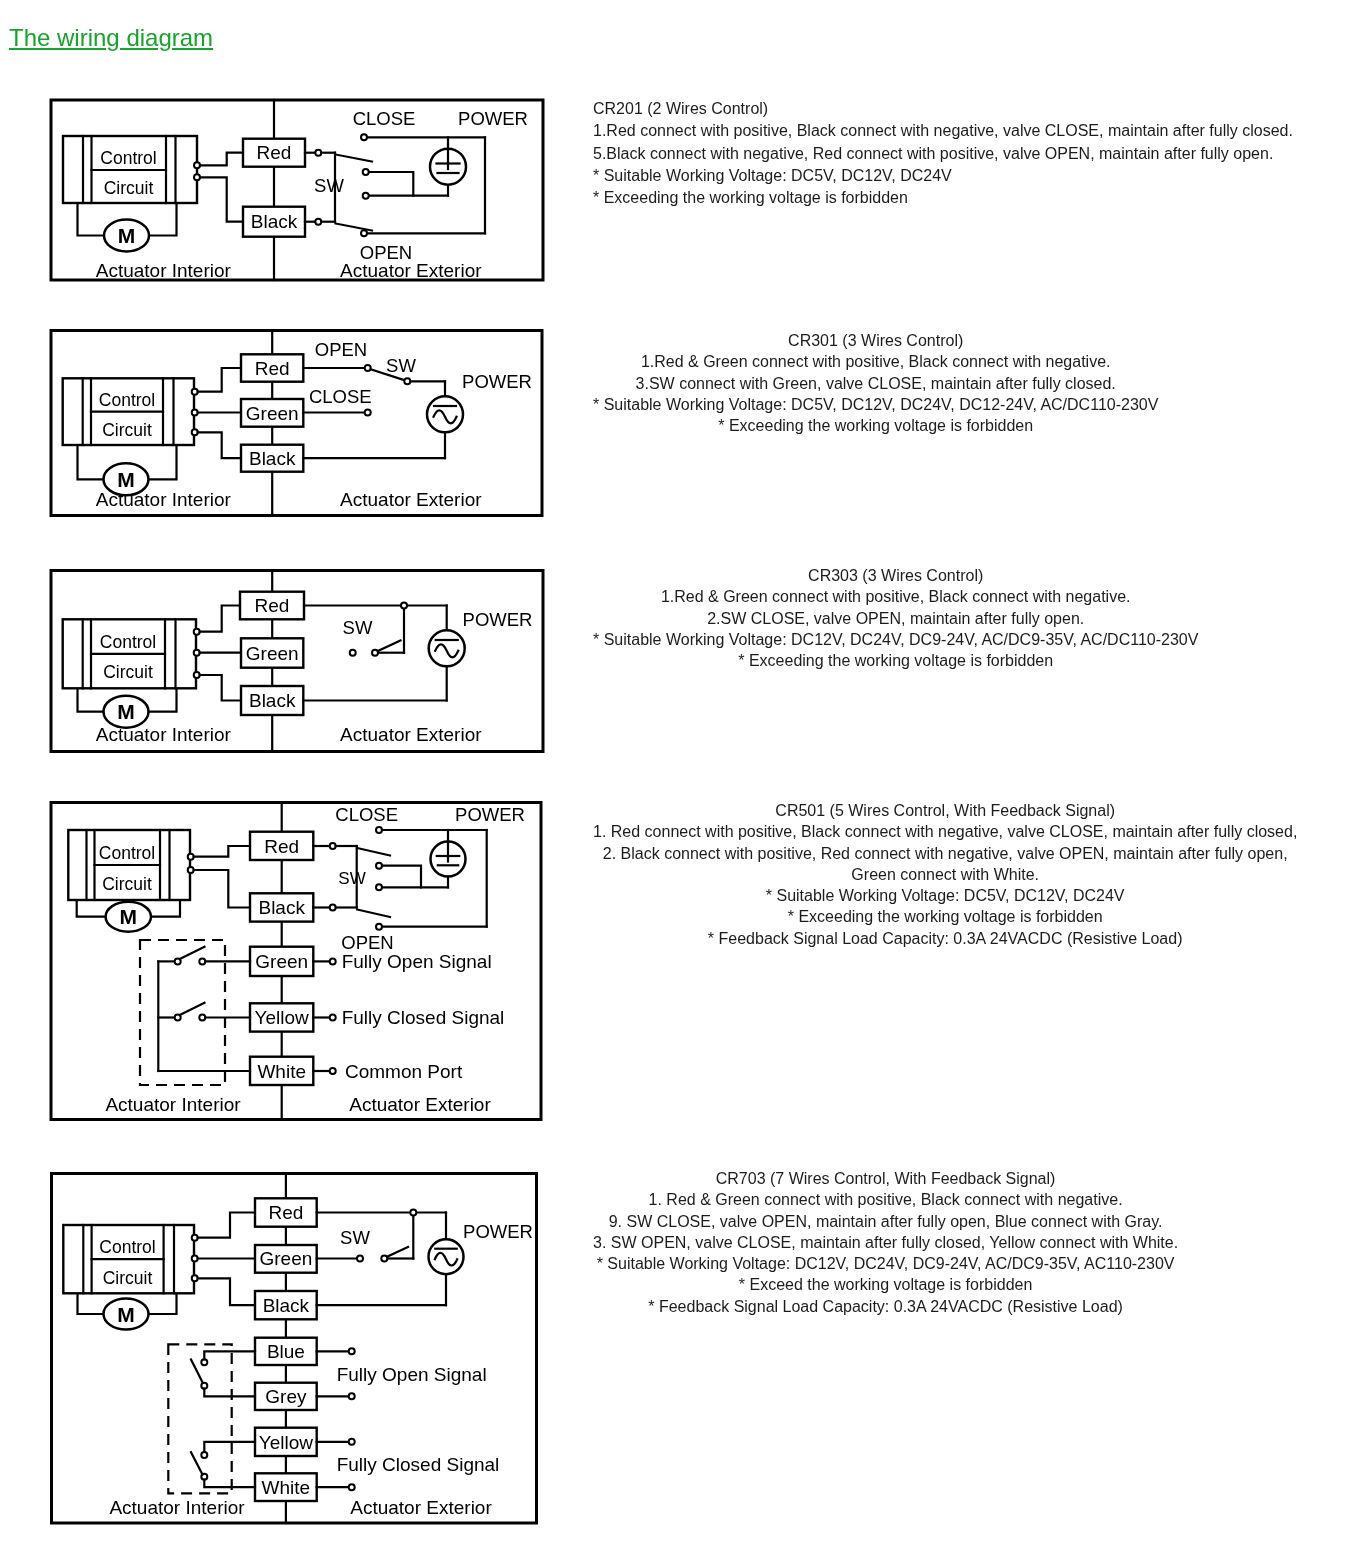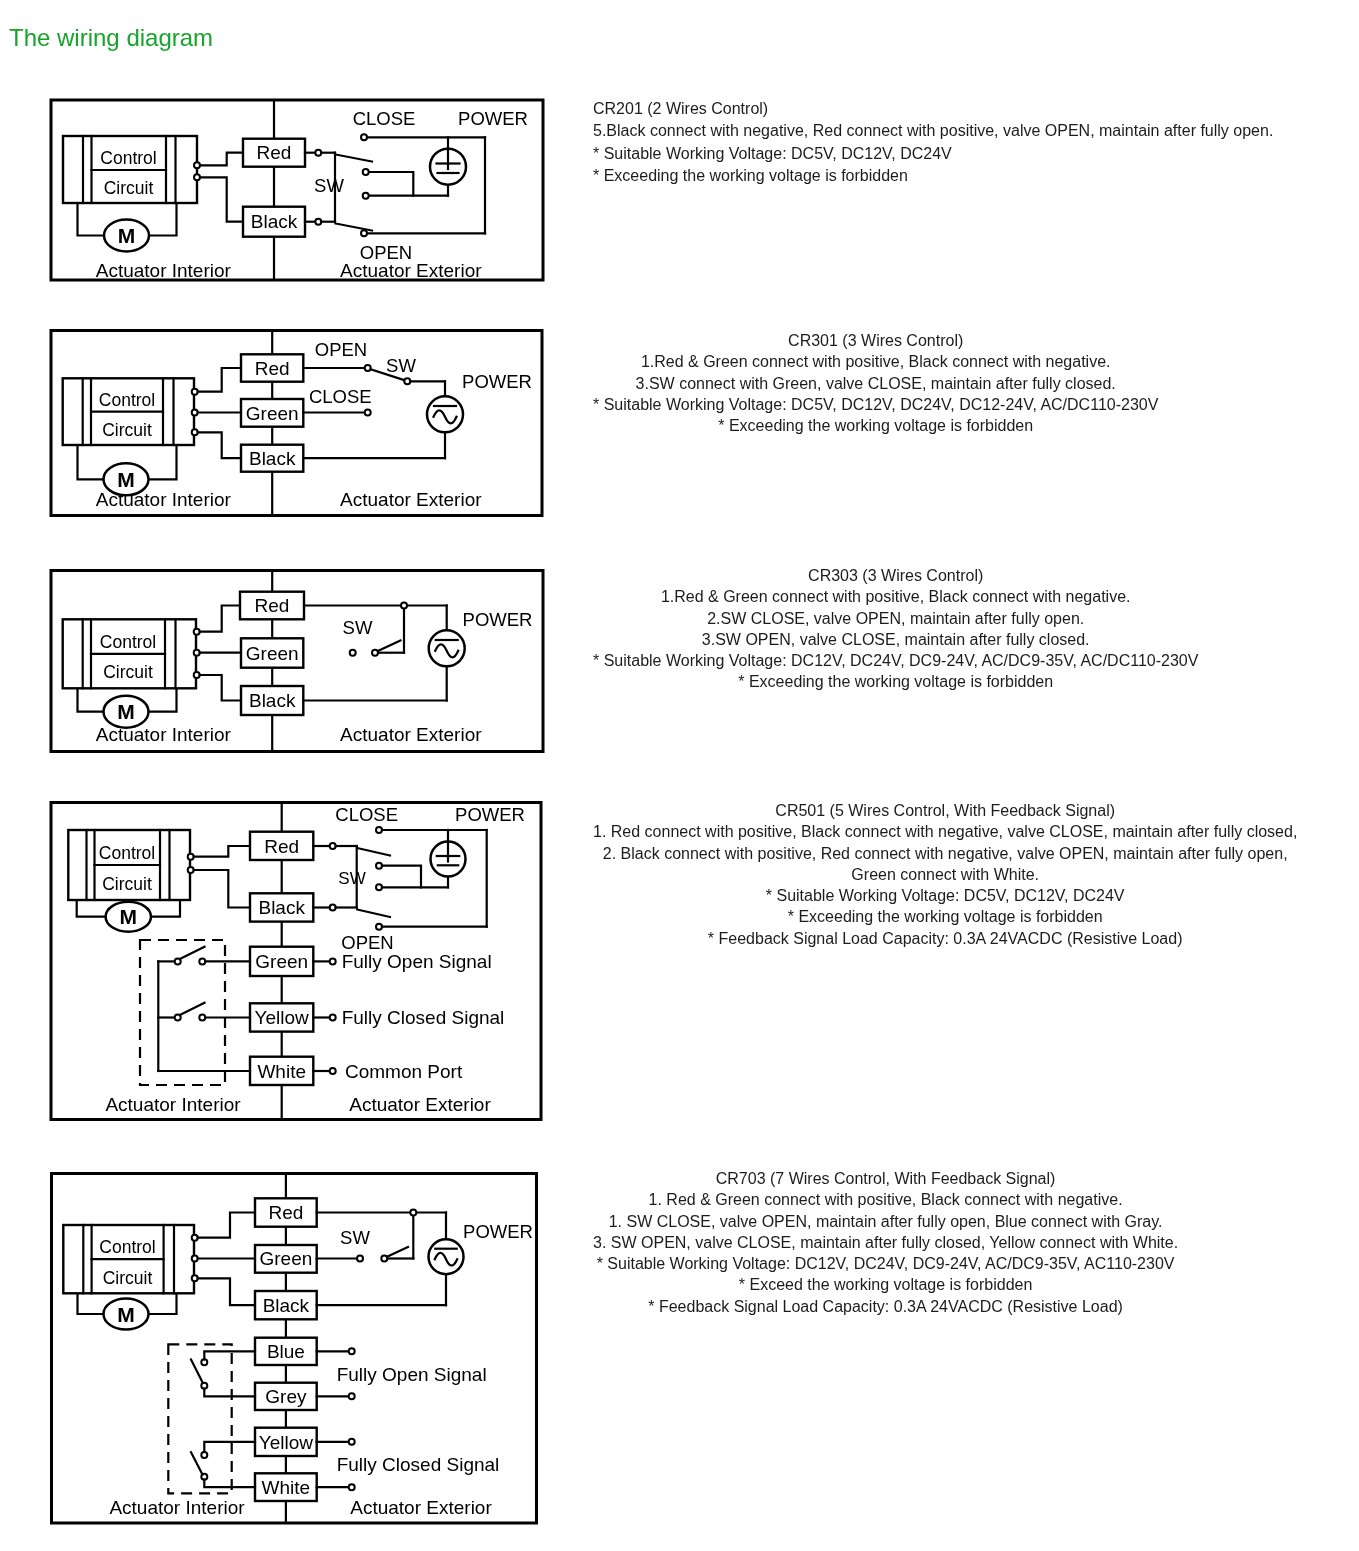--- a/index.html
+++ b/index.html
@@ -1,18 +1,18 @@
 <!DOCTYPE html>
 <html><head>
 <meta charset="utf-8">
 <style>
   html,body{margin:0;padding:0;background:#fff;}
   body{width:1359px;height:1551px;position:relative;font-family:"Liberation Sans",sans-serif;}
   .page{position:absolute;left:0;top:0;width:1359px;height:1551px;background:#fff;}
-  .page-title{position:absolute;left:9px;top:24px;font-size:24px;color:#17a42b;white-space:nowrap;}
+  .page-title{position:absolute;left:9px;top:24px;font-size:24px;color:#17a42b;white-space:nowrap;text-decoration:underline;}
   .tblock{position:absolute;left:593px;font-size:16px;color:#1c1c1c;white-space:nowrap;}
   .tblock.lh1{line-height:22.3px;}
   .tblock.lh2{line-height:21.3px;text-align:center;}
   svg.diag{position:absolute;overflow:visible;}
   .w{stroke:#000;stroke-width:2.2;fill:none;stroke-linecap:square;}
   .bx{stroke:#000;stroke-width:2.4;fill:#fff;}
   .outer{stroke:#000;stroke-width:3;fill:none;}
   .dsh{stroke:#000;stroke-width:2.2;fill:none;stroke-dasharray:11 7;}
   .dot{stroke:#000;stroke-width:2;fill:#fff;}
   .pw{stroke:#000;stroke-width:2.5;fill:#fff;}
@@ -453,55 +453,55 @@
     <text class="t18" x="355" y="1244.2" text-anchor="middle">SW</text>
     <text class="t18" x="498" y="1237.5" text-anchor="middle">POWER</text>
     <text class="ta" x="336.7" y="1381">Fully Open Signal</text>
     <text class="ta" x="336.7" y="1471">Fully Closed Signal</text>
     <text class="ta" x="177" y="1514.3" text-anchor="middle">Actuator Interior</text>
     <text class="ta" x="421" y="1514.3" text-anchor="middle">Actuator Exterior</text>
   </svg>
 
   <div class="tblock lh1" style="top:98px">
     <div>CR201 (2 Wires Control)</div>
+    <div>1.Red connect with positive, Black connect with negative, valve CLOSE, maintain after fully closed.</div>
     <div>5.Black connect with negative, Red connect with positive, valve OPEN, maintain after fully open.</div>
     <div>* Suitable Working Voltage: DC5V, DC12V, DC24V</div>
     <div>* Exceeding the working voltage is forbidden</div>
   </div>
 
   <div class="tblock lh2" style="top:330px">
     <div>CR301 (3 Wires Control)</div>
     <div>1.Red &amp; Green connect with positive, Black connect with negative.</div>
     <div>3.SW connect with Green, valve CLOSE, maintain after fully closed.</div>
     <div>* Suitable Working Voltage: DC5V, DC12V, DC24V, DC12-24V, AC/DC110-230V</div>
     <div>* Exceeding the working voltage is forbidden</div>
   </div>
 
   <div class="tblock lh2" style="top:565px">
     <div>CR303 (3 Wires Control)</div>
     <div>1.Red &amp; Green connect with positive, Black connect with negative.</div>
     <div>2.SW CLOSE, valve OPEN, maintain after fully open.</div>
-    <div>3.SW OPEN, valve CLOSE, maintain after fully closed.</div>
     <div>* Suitable Working Voltage: DC12V, DC24V, DC9-24V, AC/DC9-35V, AC/DC110-230V</div>
     <div>* Exceeding the working voltage is forbidden</div>
   </div>
 
   <div class="tblock lh2" style="top:800px">
     <div>CR501 (5 Wires Control, With Feedback Signal)</div>
     <div>1. Red connect with positive, Black connect with negative, valve CLOSE, maintain after fully closed,</div>
     <div>2. Black connect with positive, Red connect with negative, valve OPEN, maintain after fully open,</div>
     <div>Green connect with White.</div>
     <div>* Suitable Working Voltage: DC5V, DC12V, DC24V</div>
     <div>* Exceeding the working voltage is forbidden</div>
     <div>* Feedback Signal Load Capacity: 0.3A 24VACDC (Resistive Load)</div>
   </div>
 
   <div class="tblock lh2" style="top:1168px">
     <div>CR703 (7 Wires Control, With Feedback Signal)</div>
     <div>1. Red &amp; Green connect with positive, Black connect with negative.</div>
-    <div>1. SW CLOSE, valve OPEN, maintain after fully open, Blue connect with Gray.</div>
+    <div>9. SW CLOSE, valve OPEN, maintain after fully open, Blue connect with Gray.</div>
     <div>3. SW OPEN, valve CLOSE, maintain after fully closed, Yellow connect with White.</div>
     <div>* Suitable Working Voltage: DC12V, DC24V, DC9-24V, AC/DC9-35V, AC110-230V</div>
     <div>* Exceed the working voltage is forbidden</div>
     <div>* Feedback Signal Load Capacity: 0.3A 24VACDC (Resistive Load)</div>
   </div>
 
 </div>
 
 </body></html>

